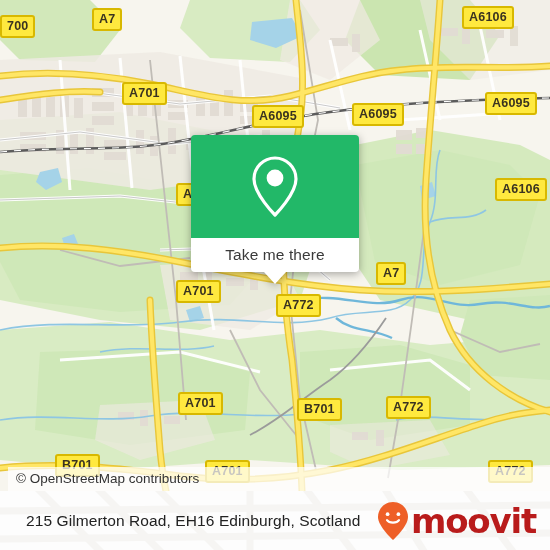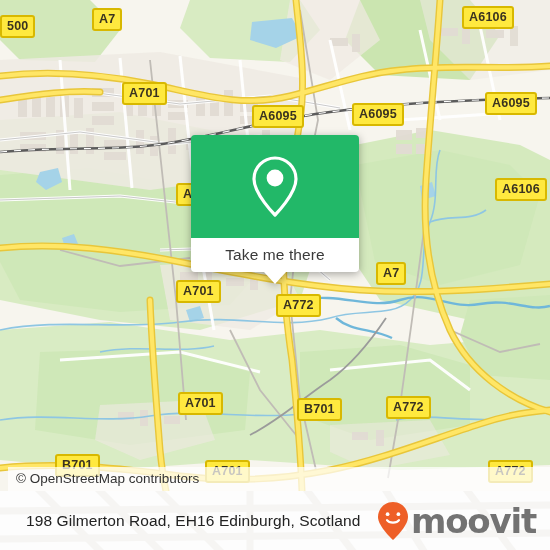--- a/index.html
+++ b/index.html
@@ -74,21 +74,21 @@
   }
   #footer-watermark{position:absolute;left:0;top:0;opacity:.5;}
   #footer-inner{
     position:relative;width:100%;height:100%;
     display:flex;align-items:center;justify-content:space-between;
     padding:0 14px 0 26px;box-sizing:border-box;
   }
   #address{font-size:15.5px;color:#222;letter-spacing:.1px;white-space:nowrap;}
   #brand{display:flex;align-items:center;gap:1px;}
   #brand-word{
-    font-size:34px;color:#737373;font-weight:bold;
+    font-size:34px;color:#b91c1c;font-weight:bold;
     letter-spacing:-1.2px;line-height:1;
     font-family:"DejaVu Sans","Liberation Sans",sans-serif;
   }
 </style>
 </head>
 <body>
 
 <div id="app">
 
   <div id="map">
@@ -240,21 +240,21 @@
         <path d="M296,0 C300,40 306,80 300,120 C294,160 286,200 284,240 C282,280 286,320 292,360 C296,400 300,440 302,491"></path>
         <path d="M440,0 C436,60 430,120 426,180 C422,240 432,290 450,330 C470,372 510,400 550,412"></path>
         <path d="M0,248 C60,242 120,250 180,262 C240,274 300,286 360,290 C420,294 480,290 550,284"></path>
         <path d="M0,468 C60,462 120,468 180,476 C230,482 280,480 330,470 C380,460 430,440 480,424 C510,414 530,412 550,410"></path>
         <path d="M150,300 C152,350 156,400 160,450 C162,470 164,482 166,491"></path>
         <path d="M0,100 C40,94 70,90 100,92"></path>
       </g>
     </svg>
 
     <div id="shields">
-        <div class="shield" style="left: 0px; top: 15px;">500</div>
+        <div class="shield" style="left: 0px; top: 15px;">700</div>
         <div class="shield" style="left: 92px; top: 8px;">A7</div>
         <div class="shield" style="left: 122px; top: 82px;">A701</div>
         <div class="shield" style="left: 252px; top: 105px;">A6095</div>
         <div class="shield" style="left: 352px; top: 103px;">A6095</div>
         <div class="shield" style="left: 462px; top: 6px;">A6106</div>
         <div class="shield" style="left: 485px; top: 92px;">A6095</div>
         <div class="shield" style="left: 176px; top: 183px;">A7</div>
         <div class="shield" style="left: 495px; top: 178px;">A6106</div>
         <div class="shield" style="left: 376px; top: 262px;">A7</div>
         <div class="shield" style="left: 176px; top: 280px;">A701</div>
@@ -290,21 +290,21 @@
         <path d="M150,-10 L230,70"></path>
           <path d="M250,-10 L250,70"></path>
         <path d="M300,-10 L360,70"></path>
           <path d="M380,-10 L430,70"></path>
         <path d="M460,-10 L520,70"></path>
           <path d="M-10,20 L560,14"></path>
         <path d="M-10,48 L560,42"></path>
       </g>
     </svg>
     <div id="footer-inner">
-      <div id="address">198 Gilmerton Road, EH16 Edinburgh, Scotland</div>
+      <div id="address">215 Gilmerton Road, EH16 Edinburgh, Scotland</div>
       <div id="brand">
         <svg width="34" height="40" viewBox="0 0 34 40">
           <path d="M17 1 C8.7 1 2 7.7 2 16 C2 25.5 17 39 17 39 C17 39 32 25.5 32 16 C32 7.7 25.3 1 17 1 Z" fill="#ee5f27"></path>
           <circle cx="11.6" cy="13.2" r="1.85" fill="#ffffff"></circle>
           <circle cx="22.4" cy="13.2" r="1.85" fill="#ffffff"></circle>
           <path d="M11 19.2 C13.2 22.4 20.8 22.4 23 19.2" stroke="#ffffff" stroke-width="2.1" fill="none" stroke-linecap="round"></path>
         </svg>
         <span id="brand-word">moovit</span>
       </div>
     </div>

